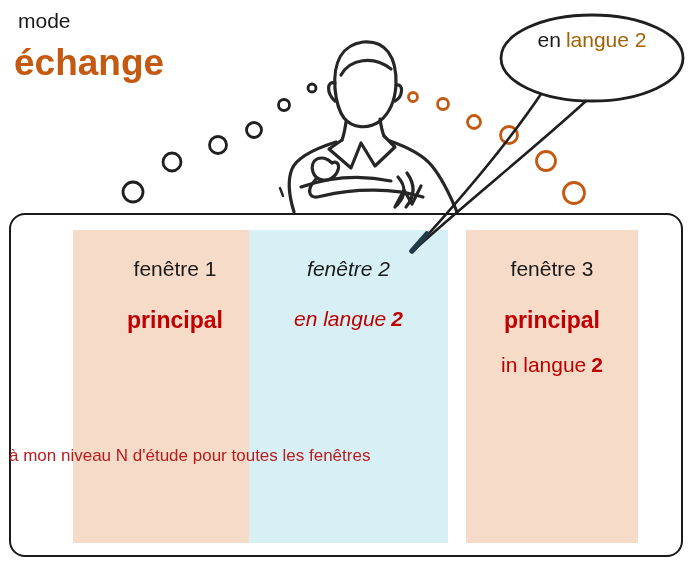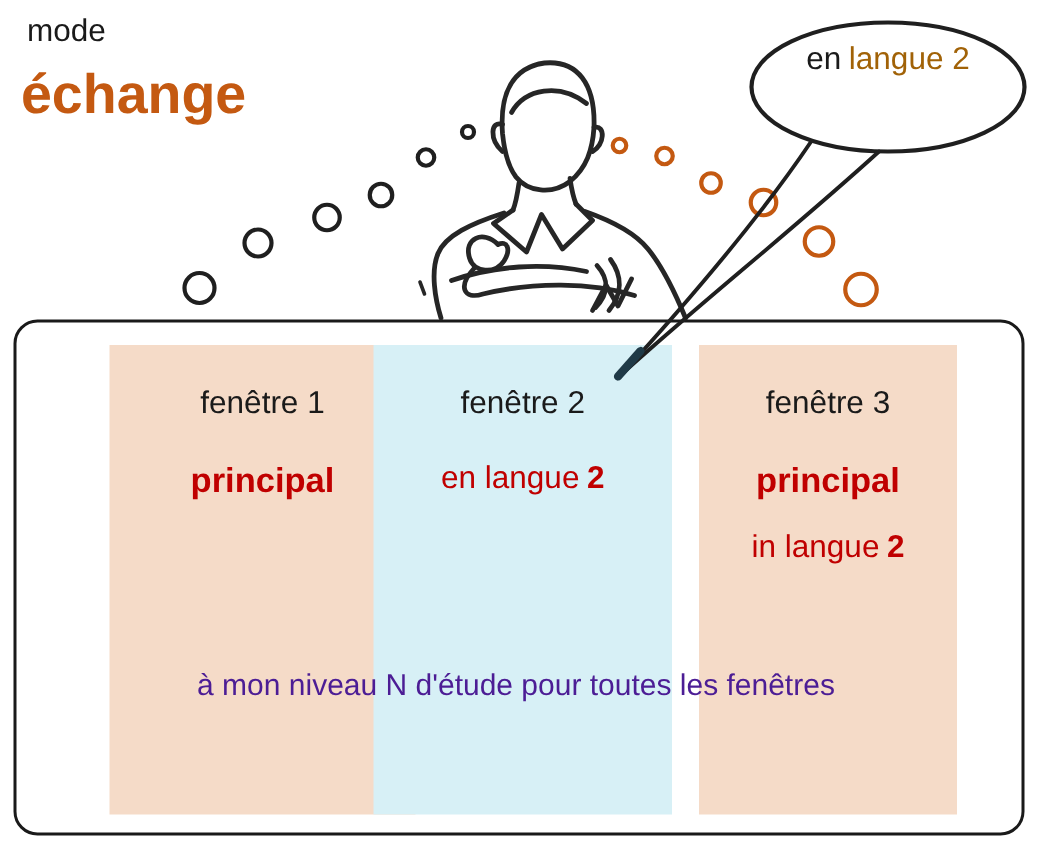--- a/index.html
+++ b/index.html
@@ -14,29 +14,29 @@
     font-size:21px;line-height:28px;color:#1a1a1a;}
   .bubble-text .accent{color:#a16207;margin-left:5px;}
   .main-box{
     position:absolute;left:9px;top:213px;width:670px;height:340px;z-index:1;
     background:#ffffff;border:2.5px solid #1a1a1a;border-radius:16px;
   }
   .window-card{position:absolute;top:230px;height:313px;z-index:2;text-align:center;box-sizing:border-box;padding-top:27px;}
   .window-card.warm{background:#F5DBC8;}
   .window-card.cool{background:#D7F0F6;}
   .card-1{left:25px;width:204px;margin-left:48px;}
-  .card-2{left:249px;width:199px;}
+  .card-2{left:249px;width:199px;font-style:italic;}
   .card-3{left:466px;width:172px;}
   .w-title{font-size:21px;color:#1a1a1a;margin-bottom:26px;}
   .w-role{font-size:23px;font-weight:bold;color:#C00000;margin-bottom:19px;}
   .w-lang{font-size:21px;color:#C00000;}
   .w-lang .lang-num{font-weight:bold;margin-left:5px;}
   .footer-note{
-    position:absolute;left:9px;top:446px;width:670px;z-index:3;text-align:center;
-    font-size:20px;color:#4c1d95;
+    position:absolute;left:9px;top:446px;width:670px;z-index:3;
+    font-size:17px;color:#b91c1c;
   }
 </style>
 </head>
 <body>
 
 <div class="canvas">
 
   <div class="mode-label">mode</div>
   <div class="mode-value">échange</div>
 

